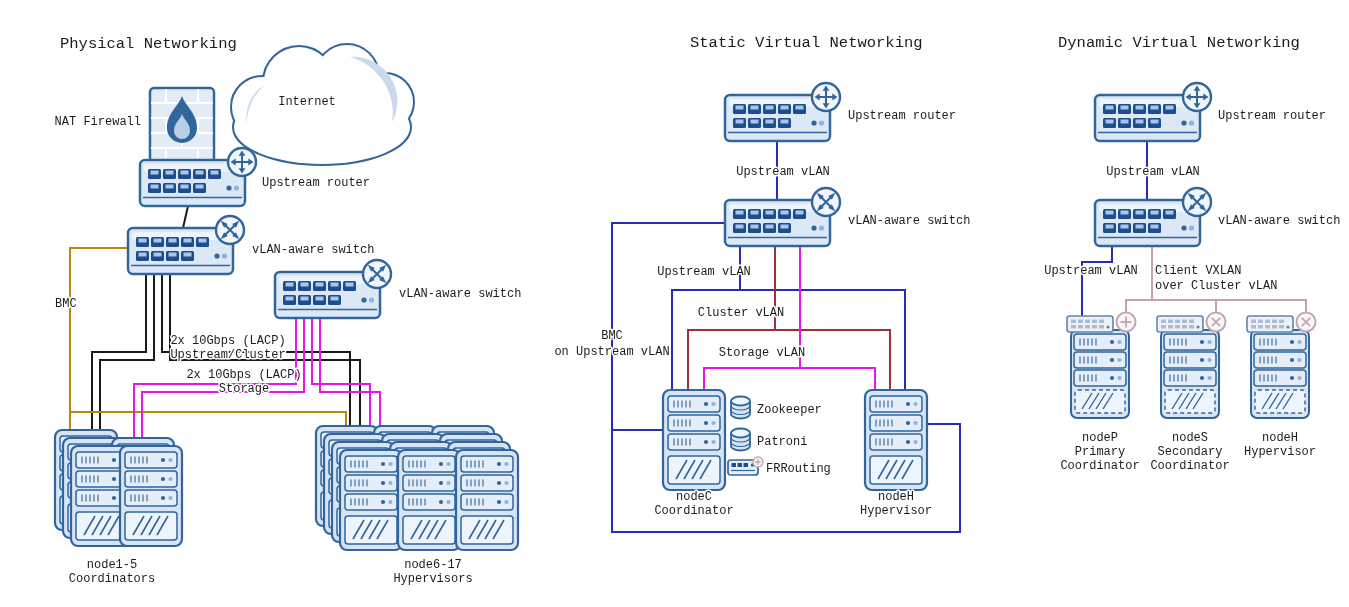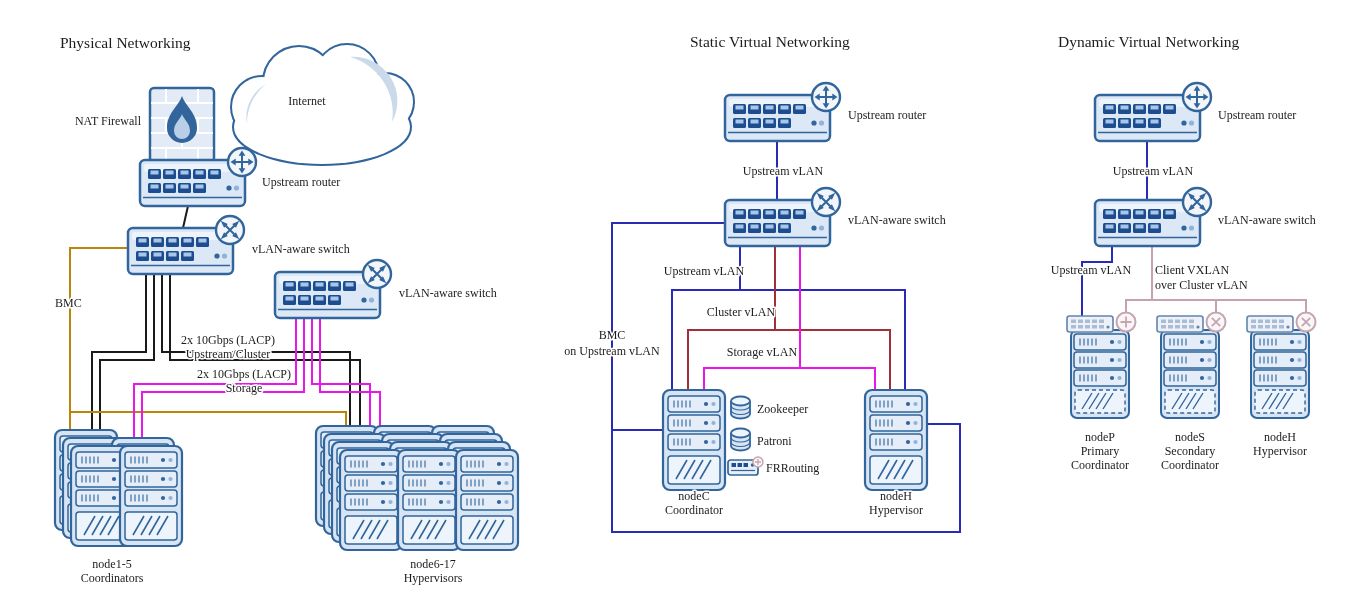--- a/index.html
+++ b/index.html
@@ -1,17 +1,17 @@
 <!DOCTYPE html>
 <html><head>
 <meta charset="utf-8">
 <style>
   html,body{margin:0;padding:0;background:#ffffff;}
   .canvas{position:relative;width:1349px;height:607px;background:#ffffff;overflow:hidden;
-          font-family:Liberation Serif, serif;}
+          font-family:Liberation Mono, monospace;}
   svg{display:block;}
   text{fill:#1c1c1c;}
   .lbl{font-size:12px;paint-order:stroke fill;stroke:#ffffff;stroke-width:3px;stroke-linejoin:round;}
   .title{font-size:15.5px;paint-order:stroke fill;stroke:#ffffff;stroke-width:3px;stroke-linejoin:round;}
 </style>
 </head>
 <body>
 
 <div class="canvas">
 <svg width="1349" height="607" viewBox="0 0 1349 607" xmlns="http://www.w3.org/2000/svg">

